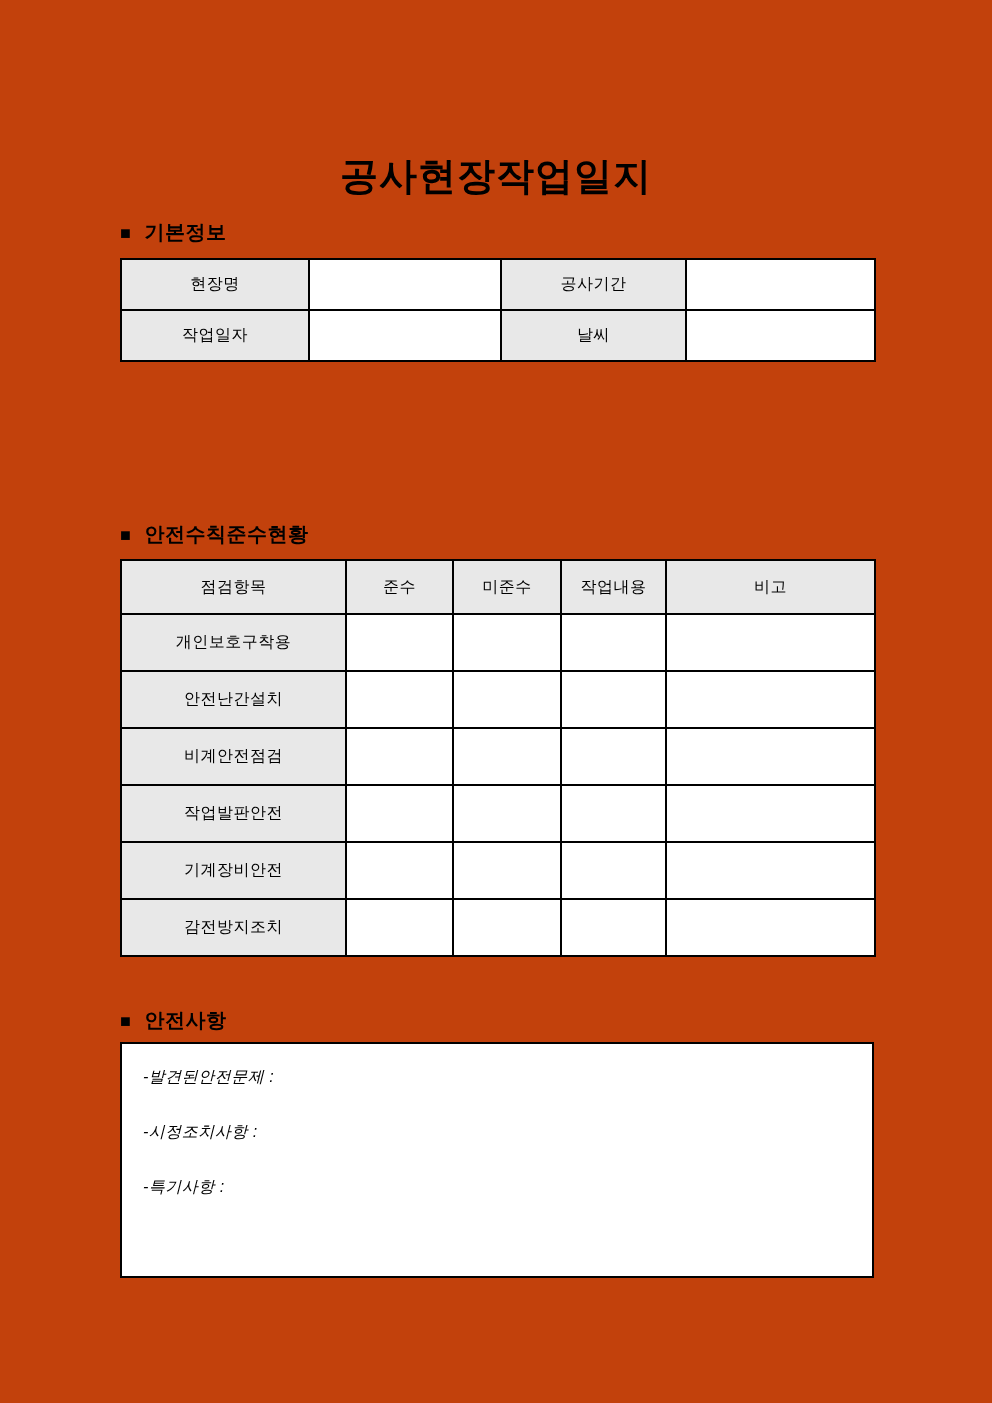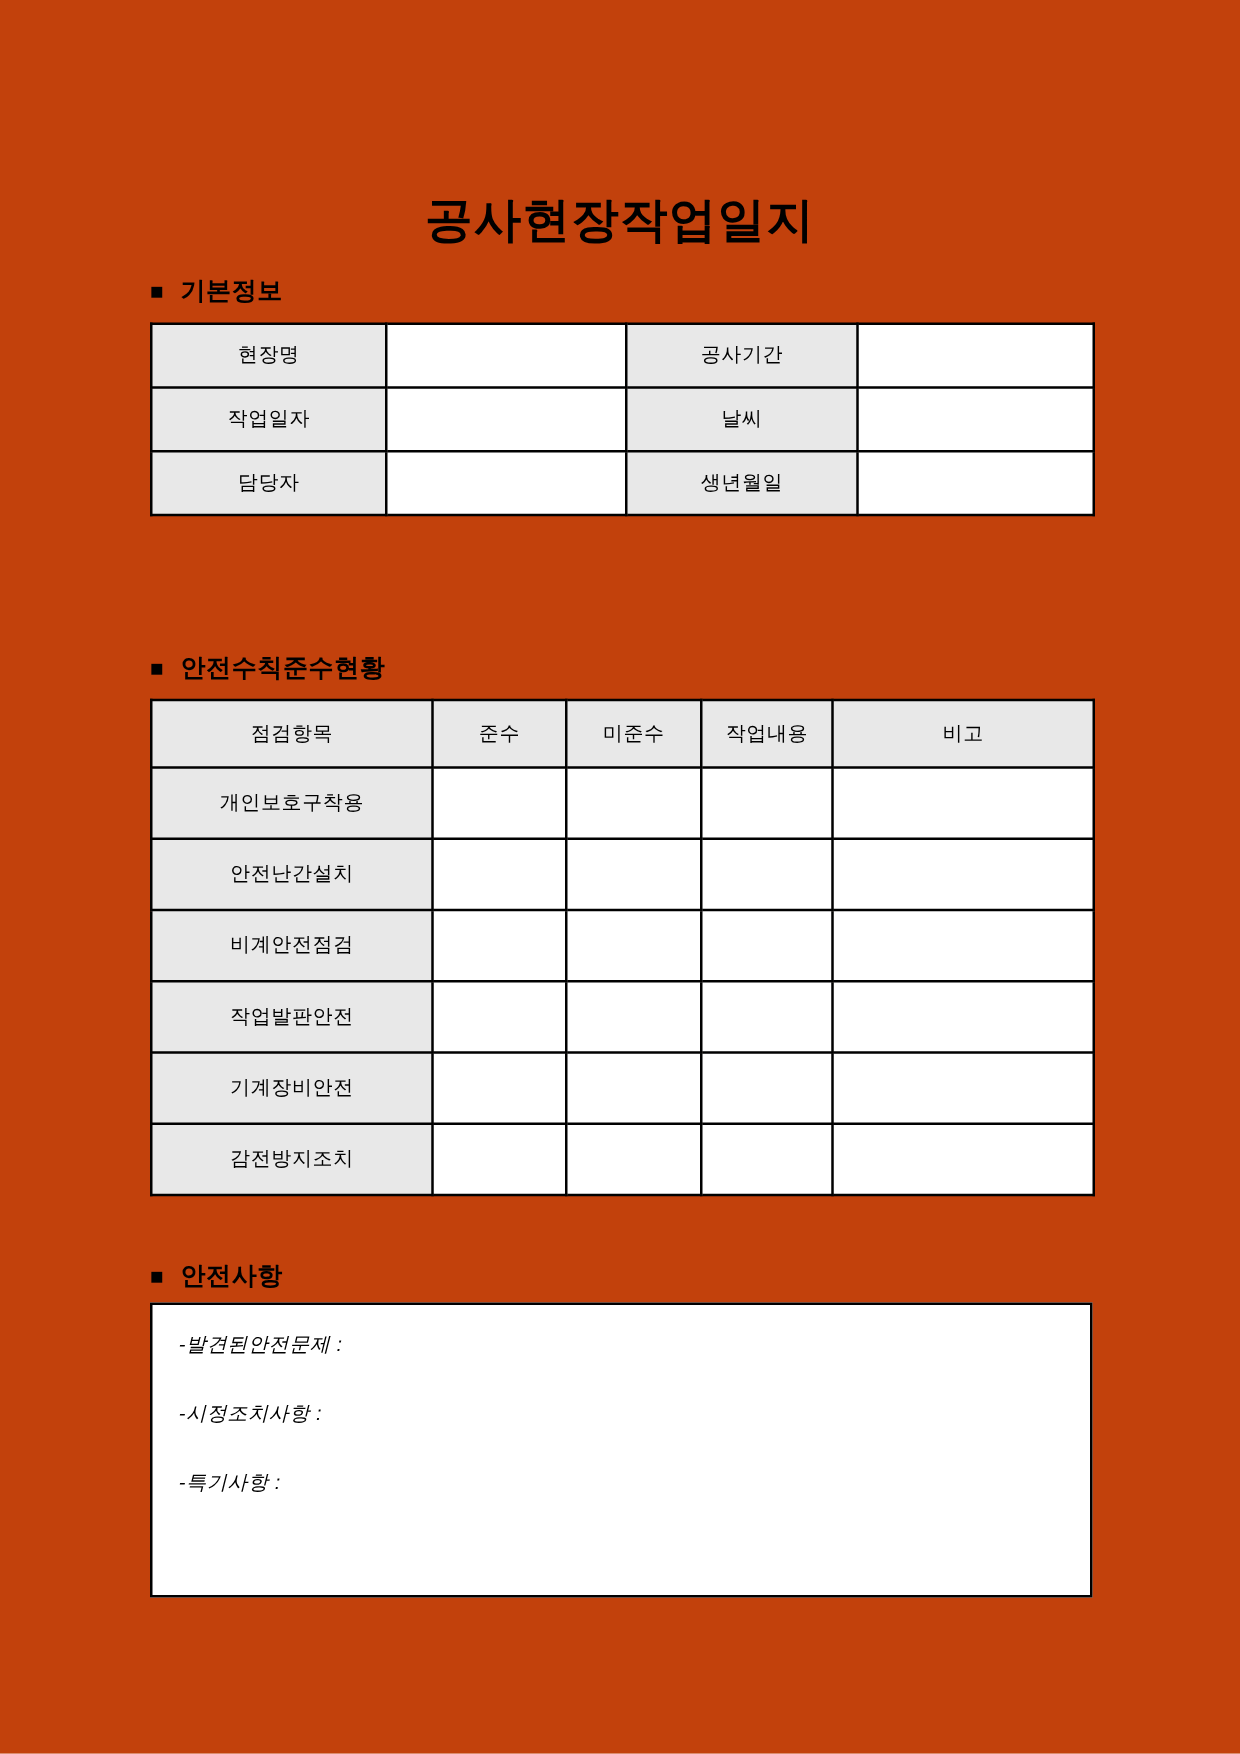--- a/index.html
+++ b/index.html
@@ -114,26 +114,20 @@
         <tr>
       <td class="label-cell">현장명</td>
       <td class="input-cell"></td>
       <td class="label-cell">공사기간</td>
       <td class="input-cell"></td>
     </tr>
     <tr>
       <td class="label-cell">작업일자</td>
       <td class="input-cell"></td>
       <td class="label-cell">날씨</td>
-      <td class="input-cell"></td>
-    </tr>
-    <tr>
-      <td class="label-cell">담당자</td>
-      <td class="input-cell"></td>
-      <td class="label-cell">생년월일</td>
       <td class="input-cell"></td>
     </tr>
   </tbody>
     </table>
 
   <div class="section-heading" id="heading-safety">
     <span class="bullet">■</span>
     <span>안전수칙준수현황</span>
   </div>
 

